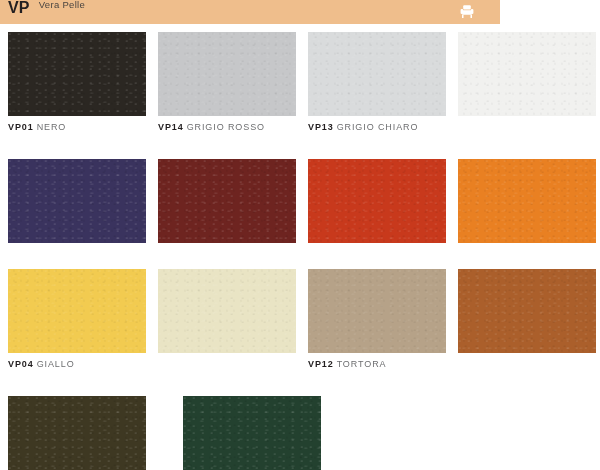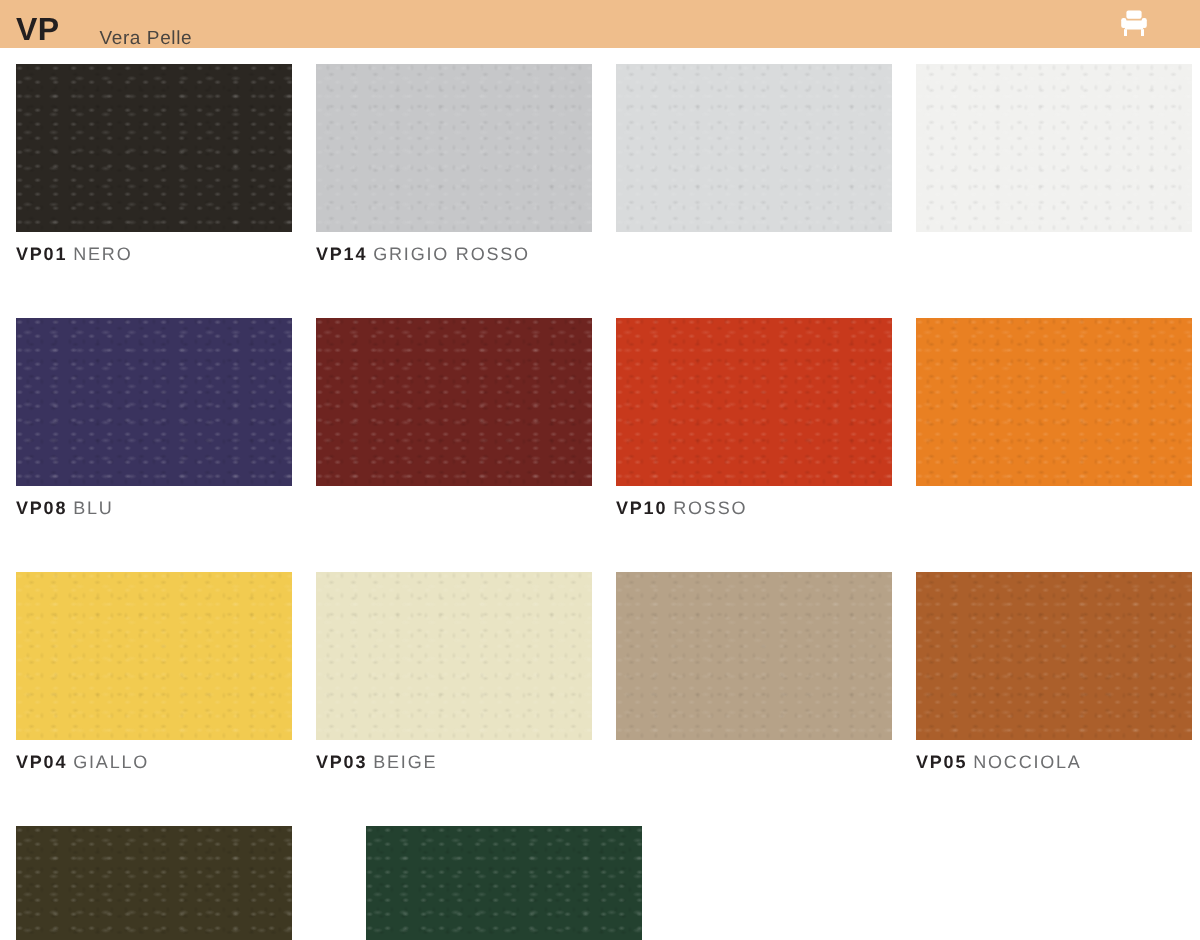--- a/index.html
+++ b/index.html
@@ -13,38 +13,38 @@
     font-family: "Liberation Sans", sans-serif;
     overflow: hidden;
     position: relative;
   }
 
   
   #header {
     position: absolute;
     left: 0;
     top: 0;
-    width: 600px;
+    width: 500px;
     height: 24px;
     background: #efbe8c;
     display: flex;
-    align-items: flex-end;
+    align-items: flex-start;
   }
   #header-title {
     font-size: 16px;
     font-weight: bold;
     color: #231f20;
     letter-spacing: 0.2px;
     margin-left: 8px;
     line-height: 1;
   }
   #header-subtitle {
     font-size: 9.5px;
     color: #4a4540;
-    margin-left: 20px;
+    margin-left: 9px;
     letter-spacing: 0.3px;
     line-height: 1;
   }
   #header-icon {
     position: absolute;
     right: 24px;
     top: 3px;
     width: 18px;
     height: 18px;
     display: block;
@@ -122,74 +122,72 @@
       <div class="swatch-cell">
         <div class="swatch-chip" style="background: rgb(198, 199, 201);">
           <div class="grain" style="background-image: radial-gradient(3px 2px at 20% 30%, rgba(255, 255, 255, 0.1), transparent 60%), radial-gradient(3px 2px at 70% 65%, rgba(0, 0, 0, 0.07), transparent 60%), radial-gradient(4px 2px at 45% 80%, rgba(255, 255, 255, 0.07), transparent 65%), radial-gradient(2px 3px at 85% 18%, rgba(0, 0, 0, 0.055), transparent 60%); background-size: 9px 7px, 11px 8px, 13px 9px, 7px 10px;"></div>
         </div>
         <div class="swatch-label"><span class="swatch-code">VP14</span><span class="swatch-name">GRIGIO ROSSO</span></div>
       </div>
       <div class="swatch-cell">
         <div class="swatch-chip" style="background: rgb(217, 219, 220);">
           <div class="grain" style="background-image: radial-gradient(3px 2px at 20% 30%, rgba(255, 255, 255, 0.1), transparent 60%), radial-gradient(3px 2px at 70% 65%, rgba(0, 0, 0, 0.07), transparent 60%), radial-gradient(4px 2px at 45% 80%, rgba(255, 255, 255, 0.07), transparent 65%), radial-gradient(2px 3px at 85% 18%, rgba(0, 0, 0, 0.055), transparent 60%); background-size: 9px 7px, 11px 8px, 13px 9px, 7px 10px;"></div>
         </div>
+        <div class="swatch-label"><span class="swatch-code">VP13</span><span class="swatch-name">GRIGIO CHIARO</span></div>
       </div>
       <div class="swatch-cell">
         <div class="swatch-chip" style="background: rgb(241, 241, 239);">
           <div class="grain" style="background-image: radial-gradient(3px 2px at 20% 30%, rgba(255, 255, 255, 0.1), transparent 60%), radial-gradient(3px 2px at 70% 65%, rgba(0, 0, 0, 0.07), transparent 60%), radial-gradient(4px 2px at 45% 80%, rgba(255, 255, 255, 0.07), transparent 65%), radial-gradient(2px 3px at 85% 18%, rgba(0, 0, 0, 0.055), transparent 60%); background-size: 9px 7px, 11px 8px, 13px 9px, 7px 10px;"></div>
         </div>
       </div>
     </div>
     <div class="swatch-row">
       <div class="swatch-cell">
         <div class="swatch-chip" style="background: rgb(58, 51, 94);">
           <div class="grain" style="background-image: radial-gradient(3px 2px at 20% 30%, rgba(255, 255, 255, 0.16), transparent 60%), radial-gradient(3px 2px at 70% 65%, rgba(0, 0, 0, 0.1), transparent 60%), radial-gradient(4px 2px at 45% 80%, rgba(255, 255, 255, 0.114), transparent 65%), radial-gradient(2px 3px at 85% 18%, rgba(0, 0, 0, 0.08), transparent 60%); background-size: 9px 7px, 11px 8px, 13px 9px, 7px 10px;"></div>
         </div>
-        <div class="swatch-label"><span class="swatch-code">VP08</span><span class="swatch-name">BLU</span></div>
       </div>
       <div class="swatch-cell">
         <div class="swatch-chip" style="background: rgb(110, 36, 32);">
           <div class="grain" style="background-image: radial-gradient(3px 2px at 20% 30%, rgba(255, 255, 255, 0.16), transparent 60%), radial-gradient(3px 2px at 70% 65%, rgba(0, 0, 0, 0.1), transparent 60%), radial-gradient(4px 2px at 45% 80%, rgba(255, 255, 255, 0.114), transparent 65%), radial-gradient(2px 3px at 85% 18%, rgba(0, 0, 0, 0.08), transparent 60%); background-size: 9px 7px, 11px 8px, 13px 9px, 7px 10px;"></div>
         </div>
       </div>
       <div class="swatch-cell">
         <div class="swatch-chip" style="background: rgb(200, 57, 28);">
           <div class="grain" style="background-image: radial-gradient(3px 2px at 20% 30%, rgba(255, 255, 255, 0.13), transparent 60%), radial-gradient(3px 2px at 70% 65%, rgba(0, 0, 0, 0.09), transparent 60%), radial-gradient(4px 2px at 45% 80%, rgba(255, 255, 255, 0.09), transparent 65%), radial-gradient(2px 3px at 85% 18%, rgba(0, 0, 0, 0.07), transparent 60%); background-size: 9px 7px, 11px 8px, 13px 9px, 7px 10px;"></div>
         </div>
-        <div class="swatch-label"><span class="swatch-code">VP10</span><span class="swatch-name">ROSSO</span></div>
       </div>
       <div class="swatch-cell">
         <div class="swatch-chip" style="background: rgb(233, 128, 34);">
           <div class="grain" style="background-image: radial-gradient(3px 2px at 20% 30%, rgba(255, 255, 255, 0.13), transparent 60%), radial-gradient(3px 2px at 70% 65%, rgba(0, 0, 0, 0.09), transparent 60%), radial-gradient(4px 2px at 45% 80%, rgba(255, 255, 255, 0.09), transparent 65%), radial-gradient(2px 3px at 85% 18%, rgba(0, 0, 0, 0.07), transparent 60%); background-size: 9px 7px, 11px 8px, 13px 9px, 7px 10px;"></div>
         </div>
       </div>
     </div>
     <div class="swatch-row">
       <div class="swatch-cell">
         <div class="swatch-chip" style="background: rgb(242, 203, 80);">
           <div class="grain" style="background-image: radial-gradient(3px 2px at 20% 30%, rgba(255, 255, 255, 0.1), transparent 60%), radial-gradient(3px 2px at 70% 65%, rgba(0, 0, 0, 0.07), transparent 60%), radial-gradient(4px 2px at 45% 80%, rgba(255, 255, 255, 0.07), transparent 65%), radial-gradient(2px 3px at 85% 18%, rgba(0, 0, 0, 0.055), transparent 60%); background-size: 9px 7px, 11px 8px, 13px 9px, 7px 10px;"></div>
         </div>
         <div class="swatch-label"><span class="swatch-code">VP04</span><span class="swatch-name">GIALLO</span></div>
       </div>
       <div class="swatch-cell">
         <div class="swatch-chip" style="background: rgb(233, 228, 196);">
           <div class="grain" style="background-image: radial-gradient(3px 2px at 20% 30%, rgba(255, 255, 255, 0.1), transparent 60%), radial-gradient(3px 2px at 70% 65%, rgba(0, 0, 0, 0.07), transparent 60%), radial-gradient(4px 2px at 45% 80%, rgba(255, 255, 255, 0.07), transparent 65%), radial-gradient(2px 3px at 85% 18%, rgba(0, 0, 0, 0.055), transparent 60%); background-size: 9px 7px, 11px 8px, 13px 9px, 7px 10px;"></div>
         </div>
-        <div class="swatch-label"><span class="swatch-code">VP03</span><span class="swatch-name">BEIGE</span></div>
       </div>
       <div class="swatch-cell">
         <div class="swatch-chip" style="background: rgb(182, 162, 136);">
           <div class="grain" style="background-image: radial-gradient(3px 2px at 20% 30%, rgba(255, 255, 255, 0.1), transparent 60%), radial-gradient(3px 2px at 70% 65%, rgba(0, 0, 0, 0.07), transparent 60%), radial-gradient(4px 2px at 45% 80%, rgba(255, 255, 255, 0.07), transparent 65%), radial-gradient(2px 3px at 85% 18%, rgba(0, 0, 0, 0.055), transparent 60%); background-size: 9px 7px, 11px 8px, 13px 9px, 7px 10px;"></div>
         </div>
+        <div class="swatch-label"><span class="swatch-code">VP12</span><span class="swatch-name">TORTORA</span></div>
       </div>
       <div class="swatch-cell">
         <div class="swatch-chip" style="background: rgb(171, 95, 43);">
           <div class="grain" style="background-image: radial-gradient(3px 2px at 20% 30%, rgba(255, 255, 255, 0.13), transparent 60%), radial-gradient(3px 2px at 70% 65%, rgba(0, 0, 0, 0.09), transparent 60%), radial-gradient(4px 2px at 45% 80%, rgba(255, 255, 255, 0.09), transparent 65%), radial-gradient(2px 3px at 85% 18%, rgba(0, 0, 0, 0.07), transparent 60%); background-size: 9px 7px, 11px 8px, 13px 9px, 7px 10px;"></div>
         </div>
-        <div class="swatch-label"><span class="swatch-code">VP05</span><span class="swatch-name">NOCCIOLA</span></div>
       </div>
     </div>
     <div class="swatch-row">
       <div class="swatch-cell">
         <div class="swatch-chip" style="background: rgb(62, 56, 34);">
           <div class="grain" style="background-image: radial-gradient(3px 2px at 20% 30%, rgba(255, 255, 255, 0.16), transparent 60%), radial-gradient(3px 2px at 70% 65%, rgba(0, 0, 0, 0.1), transparent 60%), radial-gradient(4px 2px at 45% 80%, rgba(255, 255, 255, 0.114), transparent 65%), radial-gradient(2px 3px at 85% 18%, rgba(0, 0, 0, 0.08), transparent 60%); background-size: 9px 7px, 11px 8px, 13px 9px, 7px 10px;"></div>
         </div>
       </div>
       <div class="swatch-cell">
         <div class="swatch-chip" style="background: rgb(35, 65, 47);">

